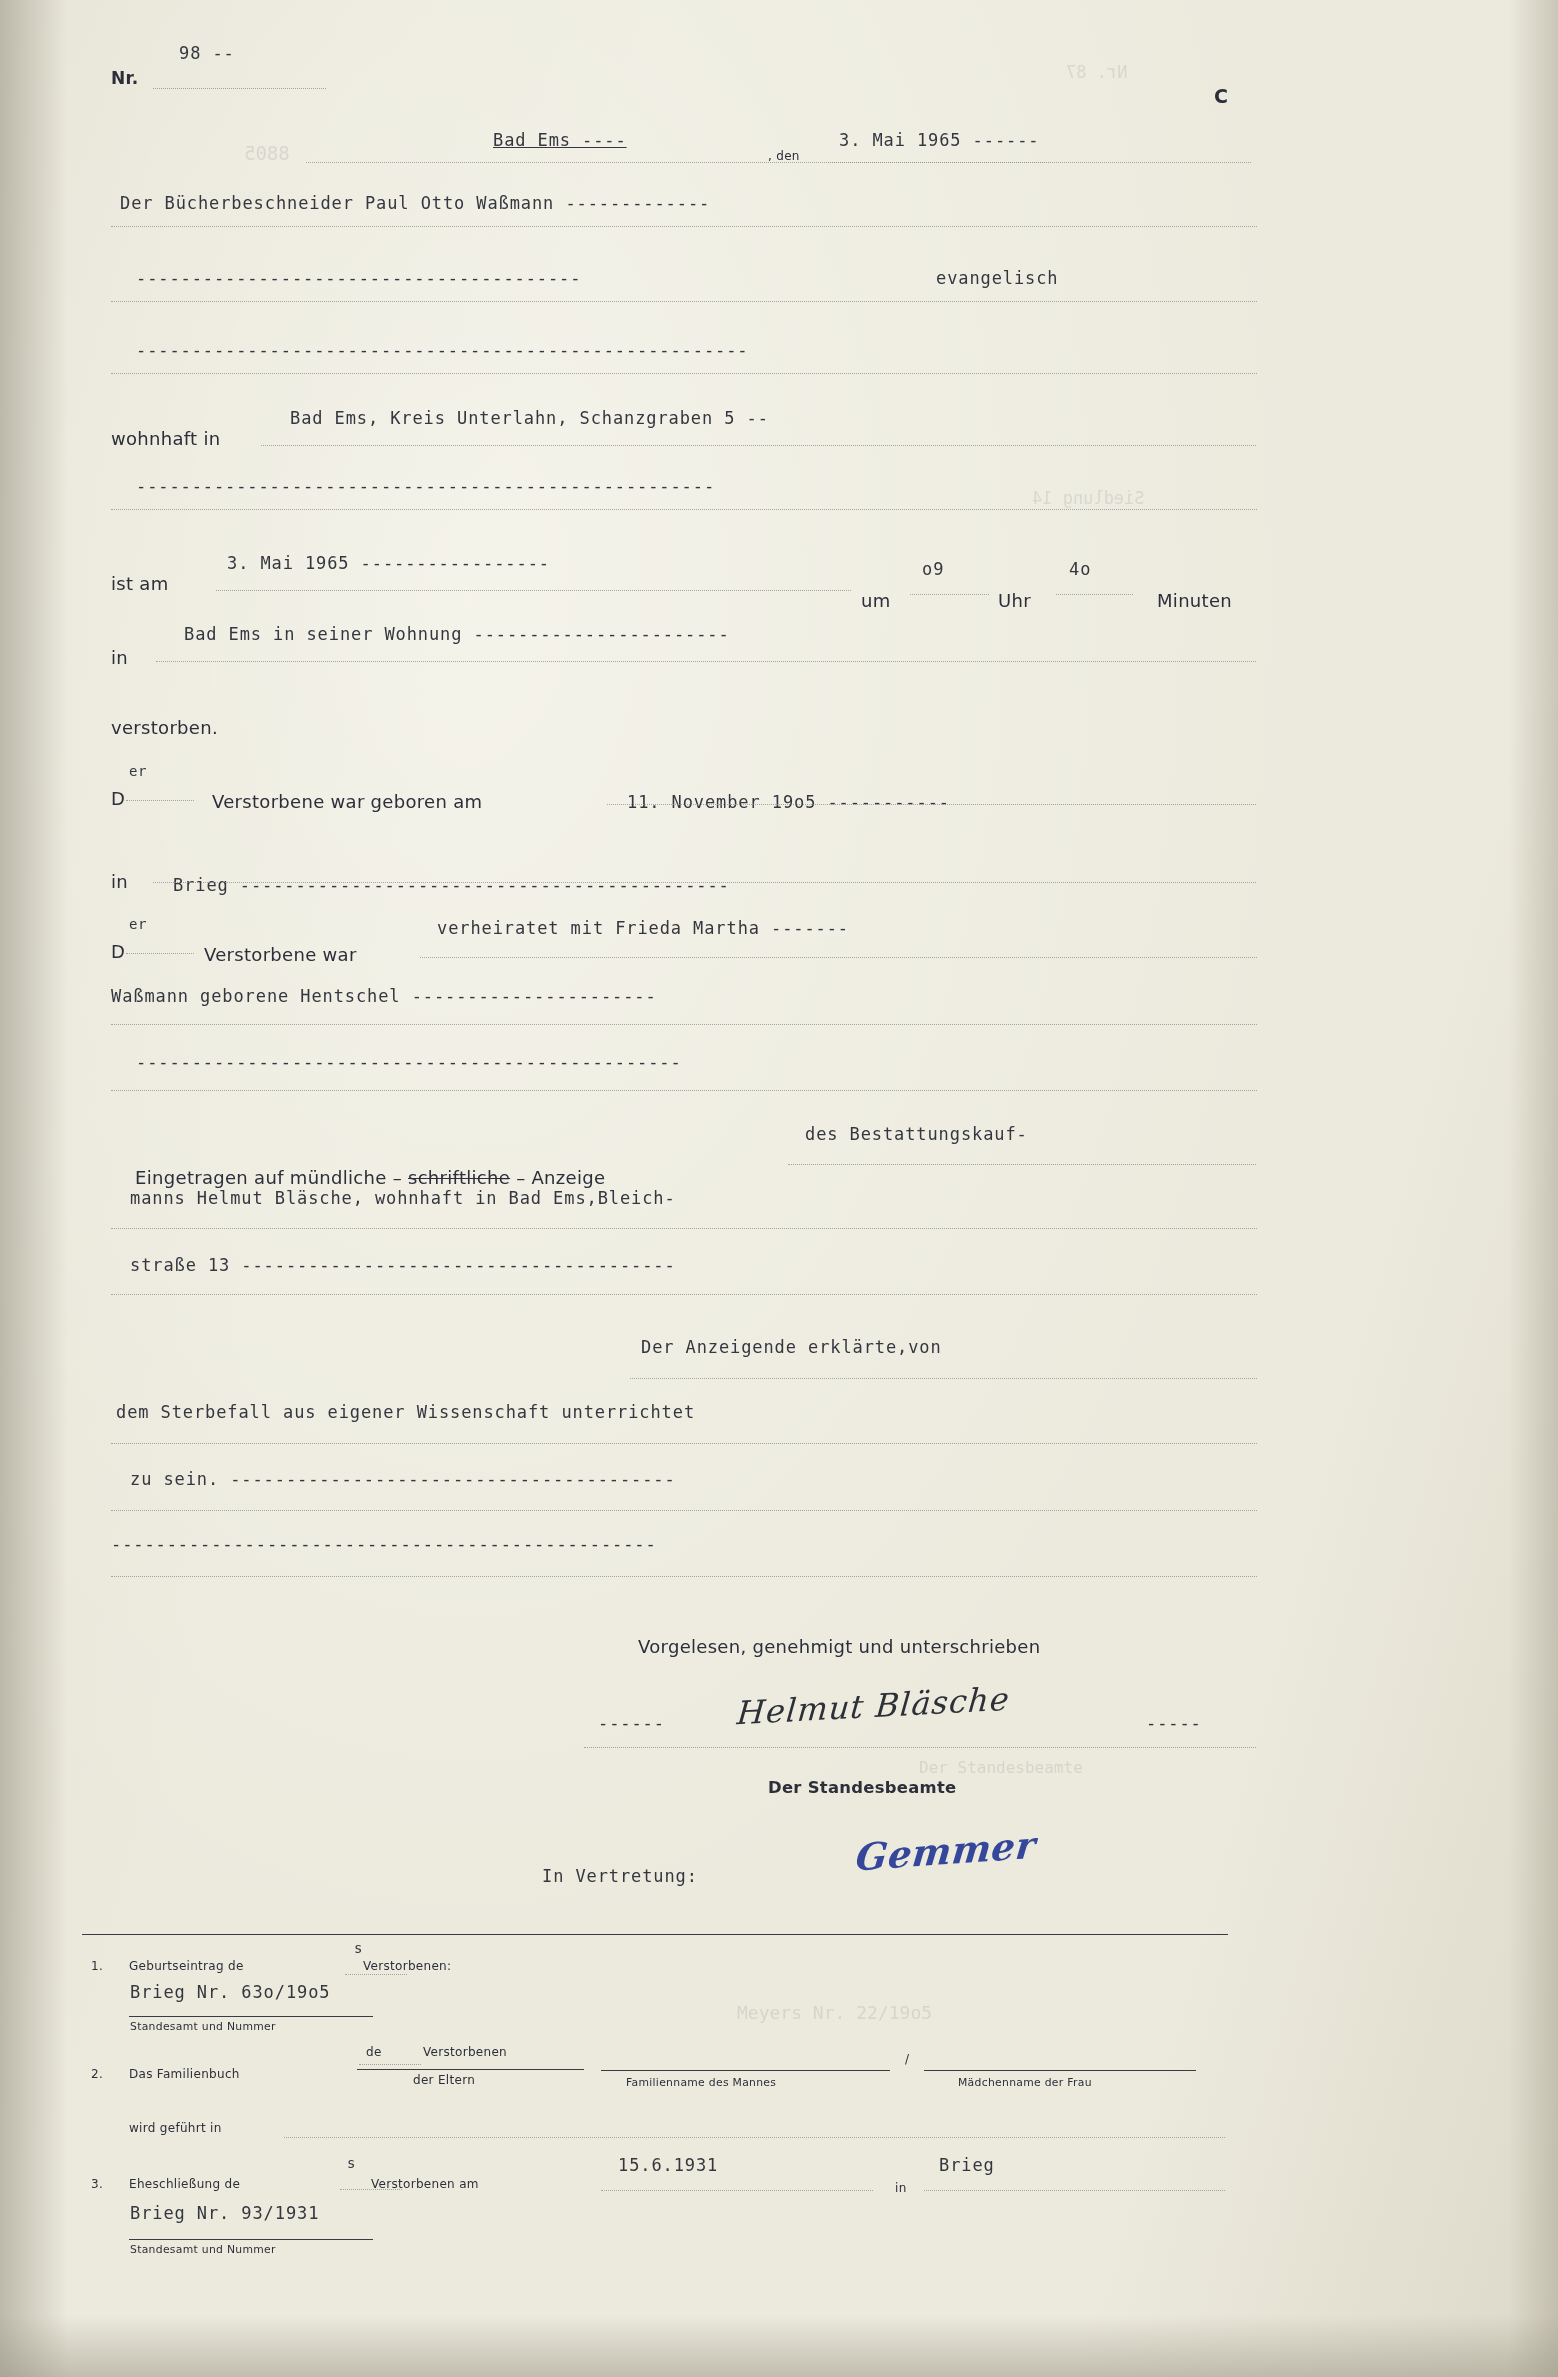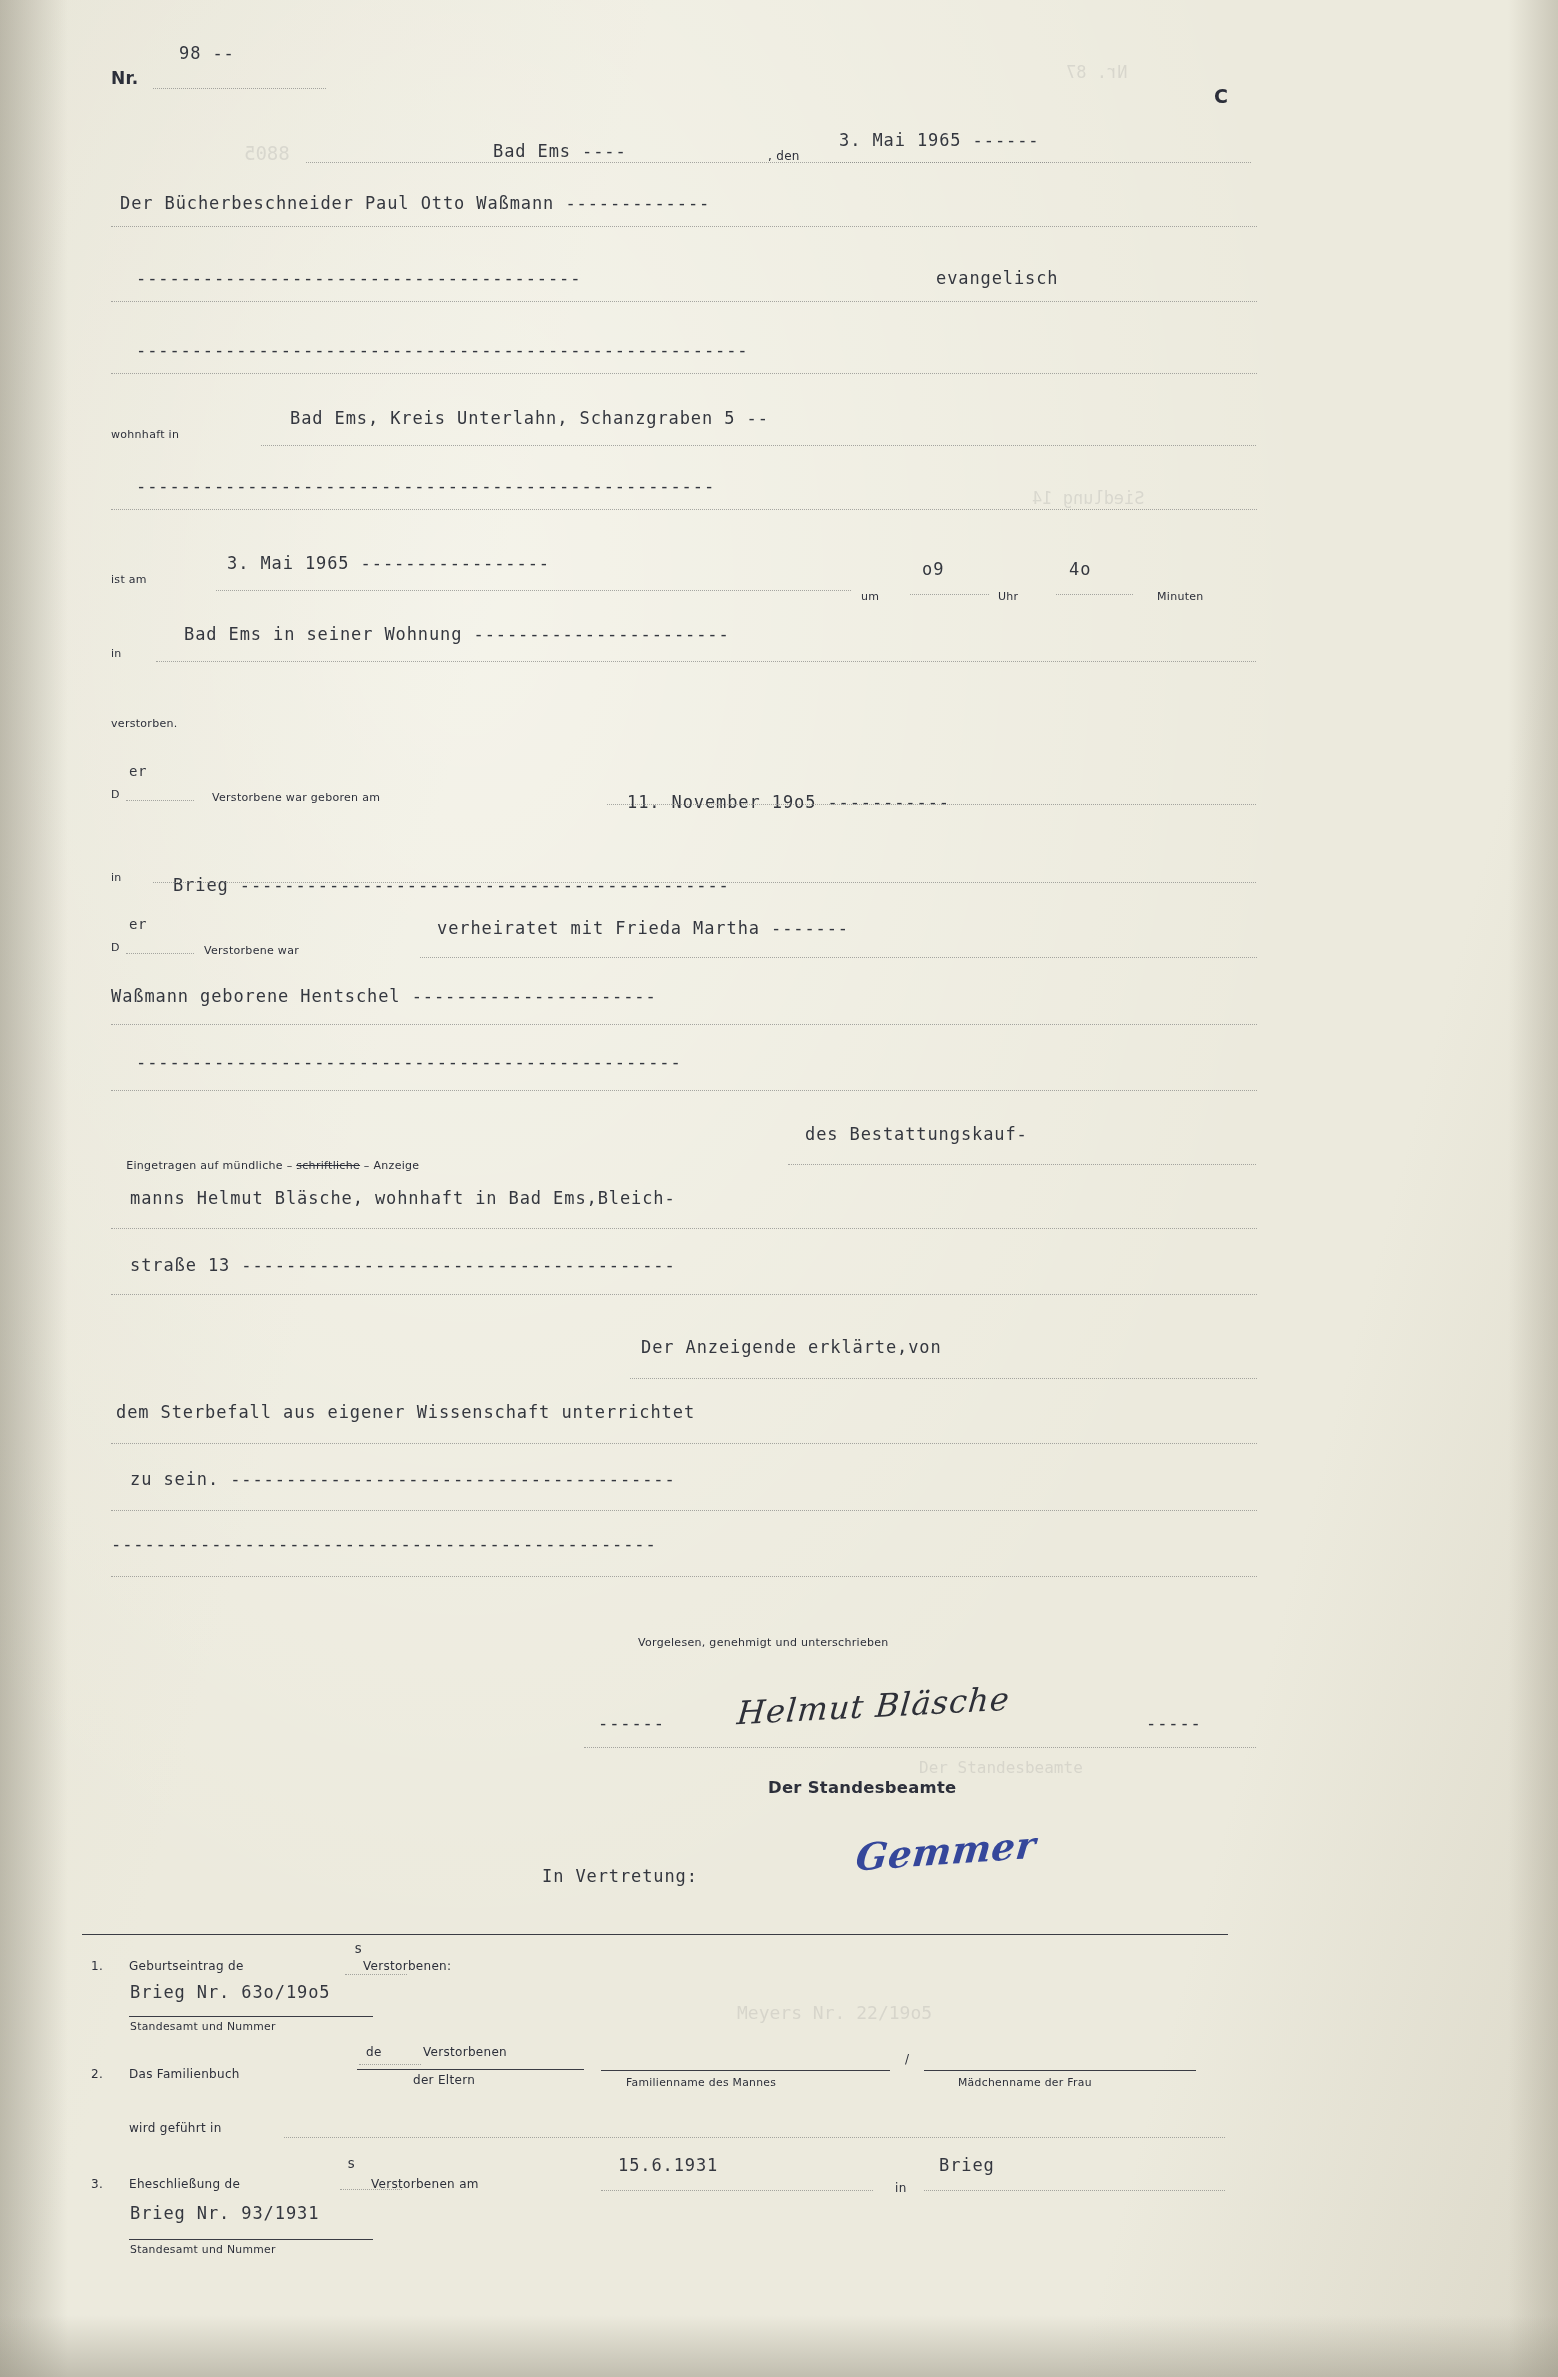--- a/index.html
+++ b/index.html
@@ -57,21 +57,21 @@
     white-space: pre;
     transform: scaleX(-1);
     pointer-events: none;
     user-select: none;
   }
 
   
   .lbl {
     position: absolute;
     font-family: "DejaVu Sans", sans-serif;
-    font-size: 11px;
+    font-size: 18px;
     color: #2c2f3a;
     white-space: pre;
     letter-spacing: 0.3px;
   }
   .lbl.small { font-size: 12px; }
   .lbl.tiny { font-size: 10.8px; }
   .lbl.bold { font-weight: bold; }
   .strike {
     text-decoration: line-through;
     text-decoration-thickness: 1.1px;
@@ -146,21 +146,21 @@
   <div class="ghost" style="left:919px; top:1758px; font-size:16px; transform:none;">Der Standesbeamte</div>
   <div class="ghost" style="left:737px; top:2002px; font-size:18px; transform:none;">Meyers Nr. 22/19o5</div>
 
   <div class="corner-c" style="left:1214px; top:85px;">C</div>
 
   <div class="lbl bold" style="left:111px; top:68px; font-size:17px;">Nr.</div>
   <div class="tw" style="left:179px; top:43px;">98 --</div>
   <div class="dots" style="left:153px; top:88px; width:173px;"></div>
 
   <div class="dots" style="left:306px; top:162px; width:743px;"></div>
-  <div class="tw" style="left:493px; top:141px;">Bad Ems ----</div>
+  <div class="tw" style="left:493px; top:130px;text-decoration:underline;">Bad Ems ----</div>
   <div class="lbl small" style="left:768px; top:149px;">, den</div>
   <div class="tw" style="left:839px; top:130px;">3. Mai 1965 ------</div>
   <div class="dots" style="left:828px; top:162px; width:423px;"></div>
 
   <div class="tw" style="left:120px; top:193px;">Der Bücherbeschneider Paul Otto Waßmann -------------</div>
   <div class="dots" style="left:111px; top:226px; width:1146px;"></div>
 
   <div class="tw" style="left:136px; top:268px;">----------------------------------------</div>
   <div class="tw" style="left:936px; top:268px;">evangelisch</div>
   <div class="dots" style="left:111px; top:301px; width:1146px;"></div>

